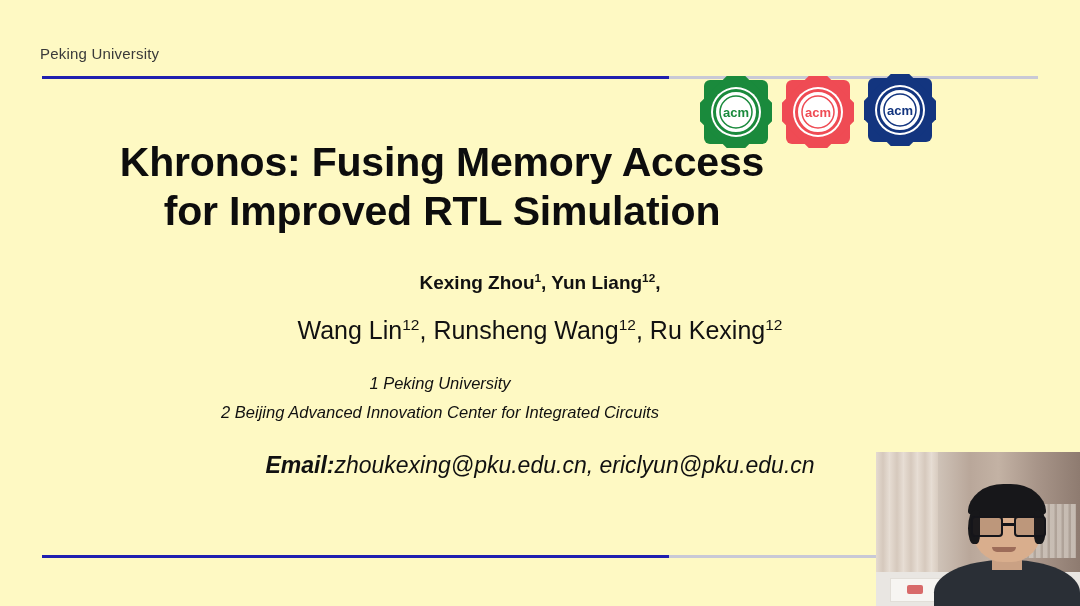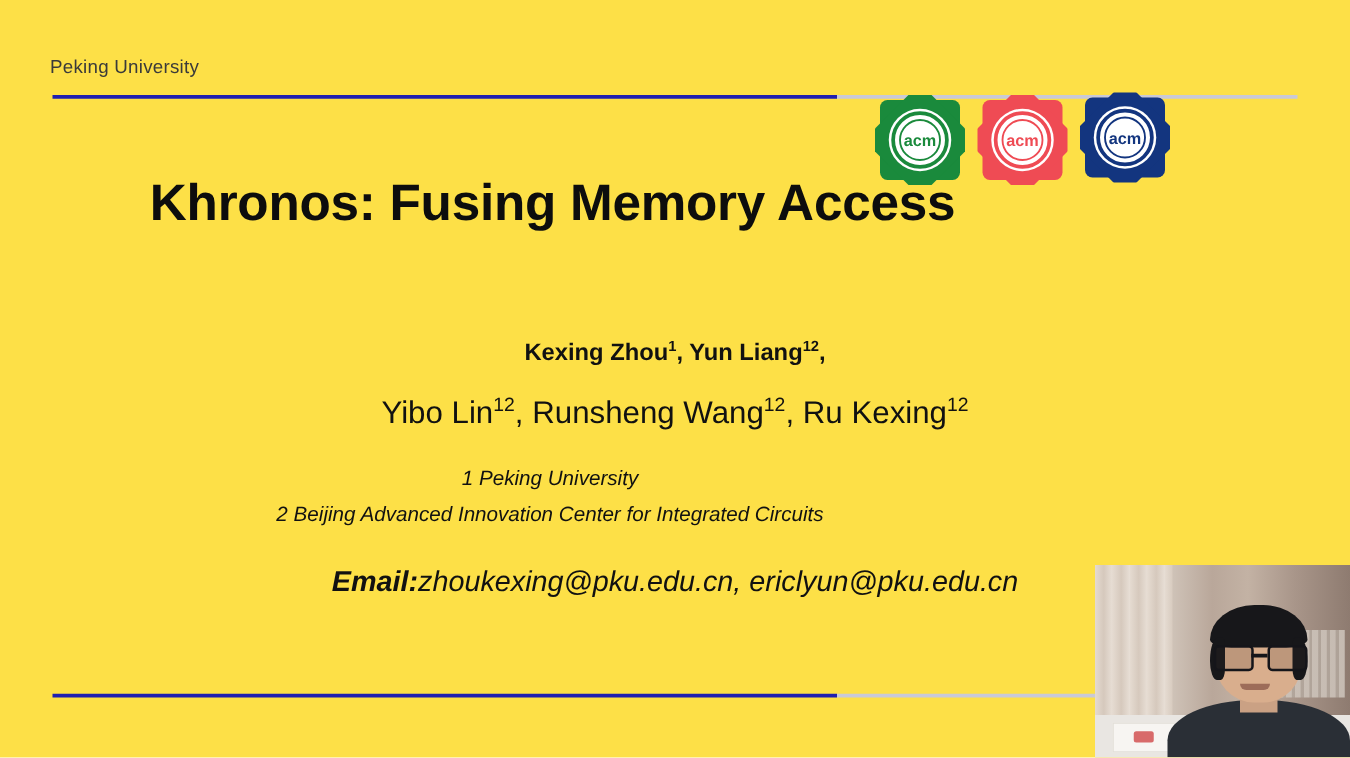--- a/index.html
+++ b/index.html
@@ -7,21 +7,21 @@
     padding: 0;
     background: #ffffff;
   }
   body {
     font-family: "Liberation Sans", sans-serif;
   }
   .slide {
     position: relative;
     width: 1080px;
     height: 606px;
-    background: #fde047;
+    background: #fef9c3;
     overflow: hidden;
   }
 
   
   .institution {
     position: absolute;
     left: 40px;
     top: 45px;
     font-size: 15px;
     color: #3a3a3a;
@@ -349,25 +349,26 @@
           <circle r="16" fill="none" stroke="#13357f" stroke-width="1.5"></circle>
           <text x="0" y="5" text-anchor="middle" font-family="Liberation Sans, sans-serif" font-size="13" font-weight="bold" fill="#13357f">acm</text>
         </g>
       </svg>
     </div>
 
   </div>
 
   <div class="title">
     <span class="line1">Khronos: Fusing Memory Access</span>
+    <span class="line2">for Improved RTL Simulation</span>
   </div>
 
   <div class="authors-1"><span>Kexing Zhou</span><sup>1</sup><span>, </span><span>Yun Liang</span><sup>12</sup><span>,</span></div>
 
-  <div class="authors-2"><span>Yibo Lin</span><sup>12</sup><span>, </span><span>Runsheng Wang</span><sup>12</sup><span>, </span><span>Ru Kexing</span><sup>12</sup></div>
+  <div class="authors-2"><span>Wang Lin</span><sup>12</sup><span>, </span><span>Runsheng Wang</span><sup>12</sup><span>, </span><span>Ru Kexing</span><sup>12</sup></div>
 
   <div class="affil affil-1">1 Peking University</div>
   <div class="affil affil-2">2 Beijing Advanced Innovation Center for Integrated Circuits</div>
 
   <div class="email-line"><span class="label">Email:</span><span>zhoukexing@pku.edu.cn, ericlyun@pku.edu.cn</span></div>
 
   <div class="bottom-rule"></div>
 
   <div class="webcam">
     <div class="wc-wall"></div>

